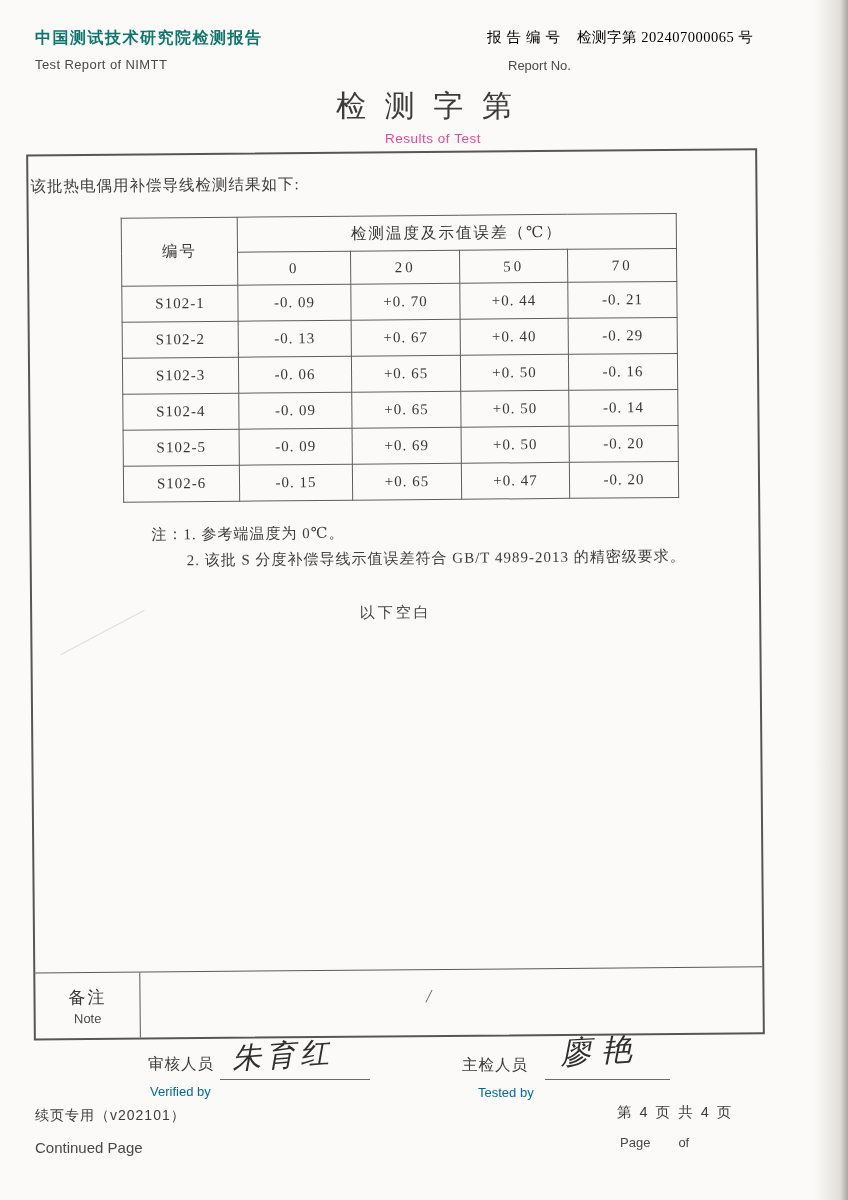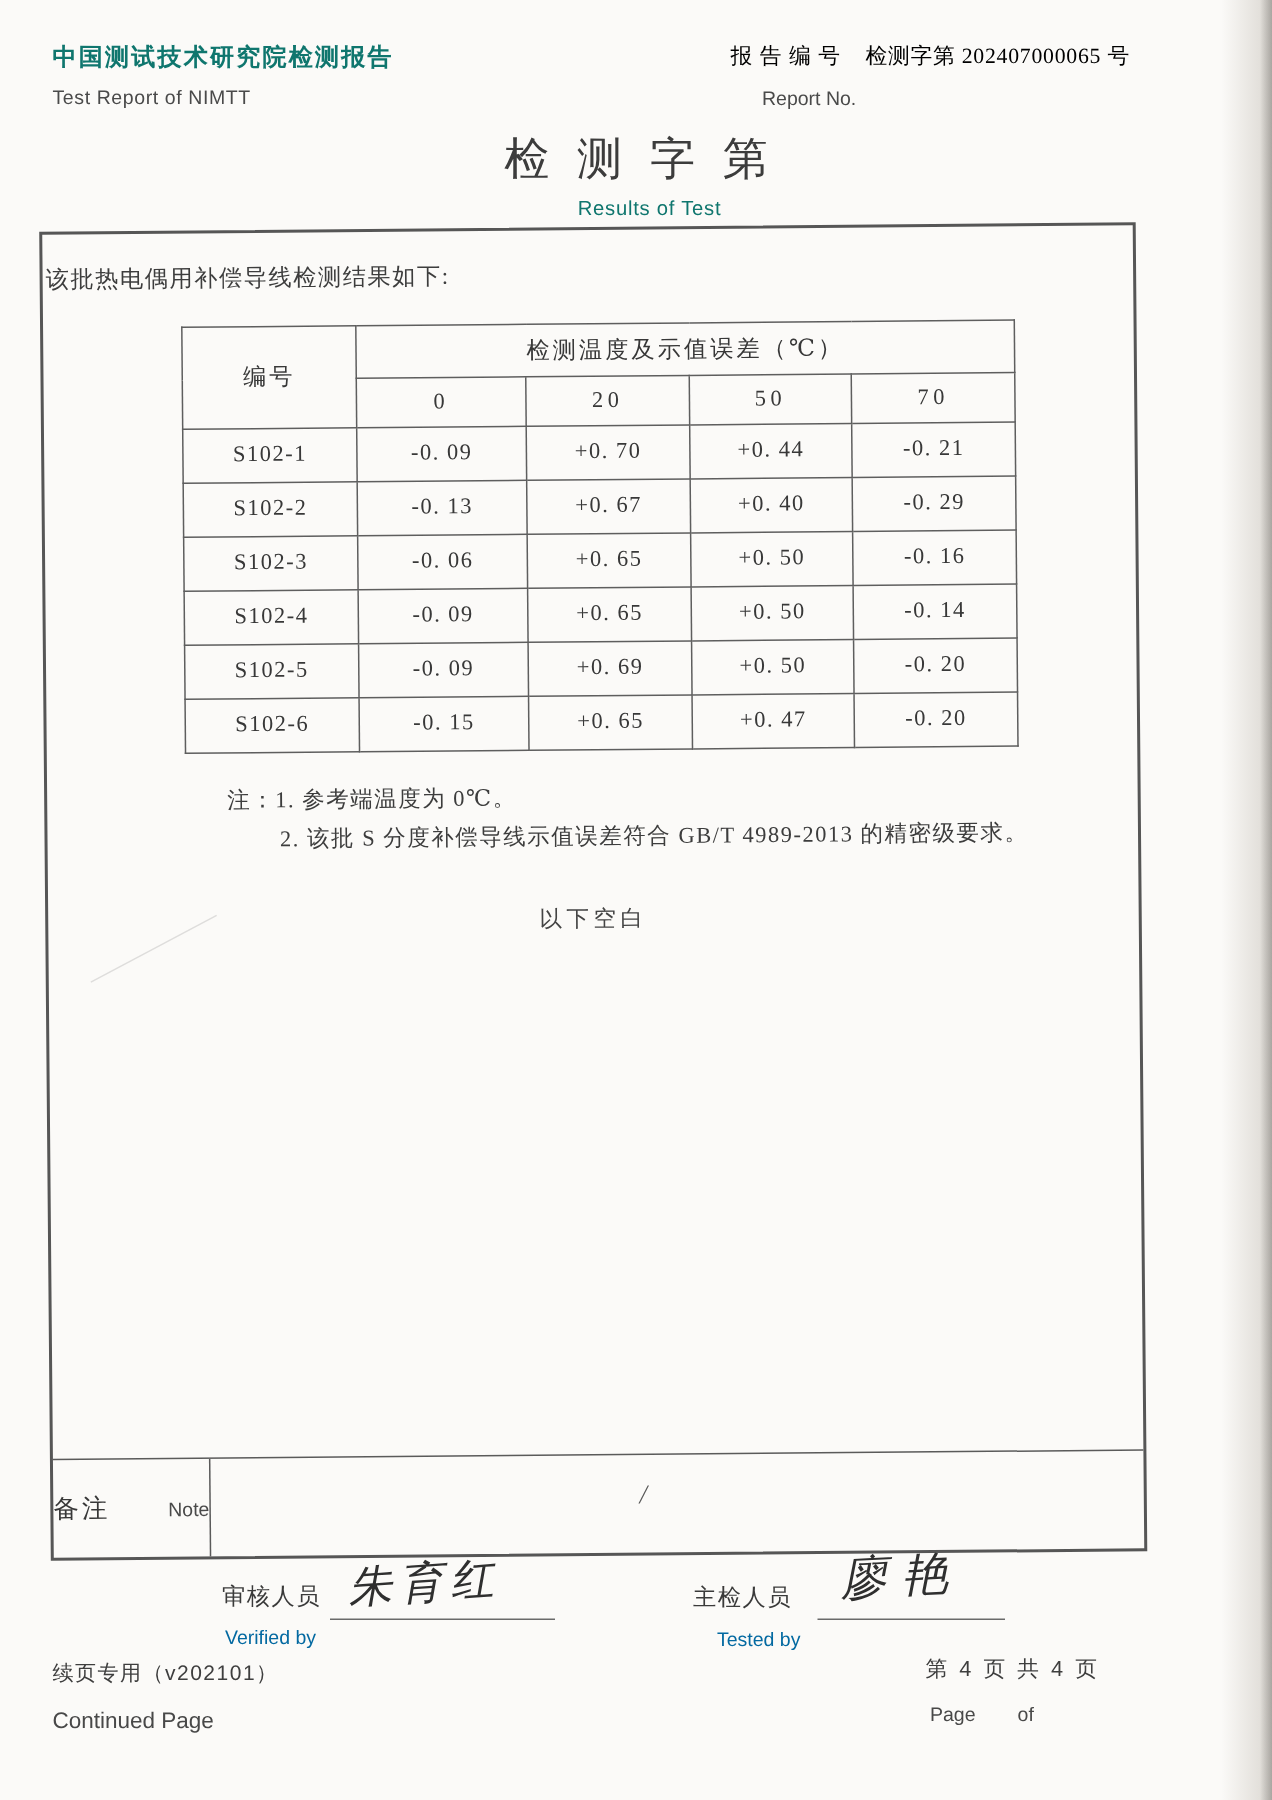--- a/index.html
+++ b/index.html
@@ -17,21 +17,21 @@
   
   .org-zh { position: absolute; left: 35px; top: 28px; font-size: 16px; font-weight: bold; letter-spacing: 1.5px; color: #0f766e; }
   .org-en { position: absolute; left: 35px; top: 57px; font-size: 13px; color: #4a4a4a; letter-spacing: 0.4px; }
   .report-line { position: absolute; left: 487px; top: 28px; font-size: 14.5px; color: #000000; white-space: nowrap; }
   .report-line .lbl { letter-spacing: 5px; margin-right: 8px; }
   .report-line .val { font-family: "Liberation Serif", "DejaVu Serif", serif; letter-spacing: 0.5px; }
   .report-en { position: absolute; left: 508px; top: 58px; font-size: 13px; color: #4a4a4a; }
 
   
   .title-zh { position: absolute; left: 0; right: 0; top: 86px; text-align: center; font-size: 30px; font-weight: 500; color: #3c3c3c; letter-spacing: 0.62em; text-indent: 0.62em; }
-  .title-en { position: absolute; left: 0; right: 0; top: 131px; text-align: center; font-size: 13.5px; color: #0f766e; letter-spacing: 0.5px; padding-left: 18px; }
+  .title-en { position: absolute; left: 0; right: 0; top: 131px; text-align: center; font-size: 13.5px; color: #ec4899; letter-spacing: 0.5px; padding-left: 18px; }
 
   
   .main-box {
     position: absolute; left: 30px; top: 152px; width: 731px; height: 886px;
     border: 2px solid #565656;
     transform: rotate(-0.5deg); transform-origin: 40% 50%;
   }
   .intro { position: absolute; left: 2px; top: 20px; font-size: 15.5px; color: #3d3d3d; letter-spacing: 1px; }
 
   
@@ -53,21 +53,21 @@
 
   
   .notes { position: absolute; left: 120px; top: 366px; font-family: "Liberation Serif", "DejaVu Serif", serif; font-size: 15px; color: #3d3d3d; letter-spacing: 1px; line-height: 26px; }
   .notes .row2 { padding-left: 35px; }
 
   
   .blank-below { position: absolute; left: 0; right: 0; top: 450px; text-align: center; font-family: "Liberation Serif", "DejaVu Serif", serif; font-size: 15px; letter-spacing: 3px; color: #444; }
 
   
   .remark-row { position: absolute; left: 0; right: 0; bottom: 0; height: 66px; border-top: 1.5px solid #5a5a5a; display: flex; }
-  .remark-label { width: 105px; border-right: 1.5px solid #5a5a5a; display: flex; align-items: center; justify-content: space-between; }
+  .remark-label { width: 105px; border-right: 1.5px solid #5a5a5a; display: flex; flex-direction: column; align-items: center; justify-content: center; }
   .remark-label .zh { font-size: 17px; letter-spacing: 2px; color: #383838; }
   .remark-label .en { font-size: 13px; color: #4a4a4a; margin-top: 2px; }
   .remark-content { flex: 1; position: relative; font-family: "Liberation Serif", "DejaVu Serif", serif; }
   .remark-content .slash { position: absolute; left: 46%; top: 16px; font-size: 18px; color: #555; transform: skewX(-10deg); }
 
   
   .sig-label-zh { position: absolute; font-size: 15.5px; letter-spacing: 1px; color: #3a3a3a; }
   .sig-label-en { position: absolute; font-size: 13px; color: #0369a1; }
   .sig-line { position: absolute; border-bottom: 1.5px solid #6a6a6a; }
   .handwriting {

